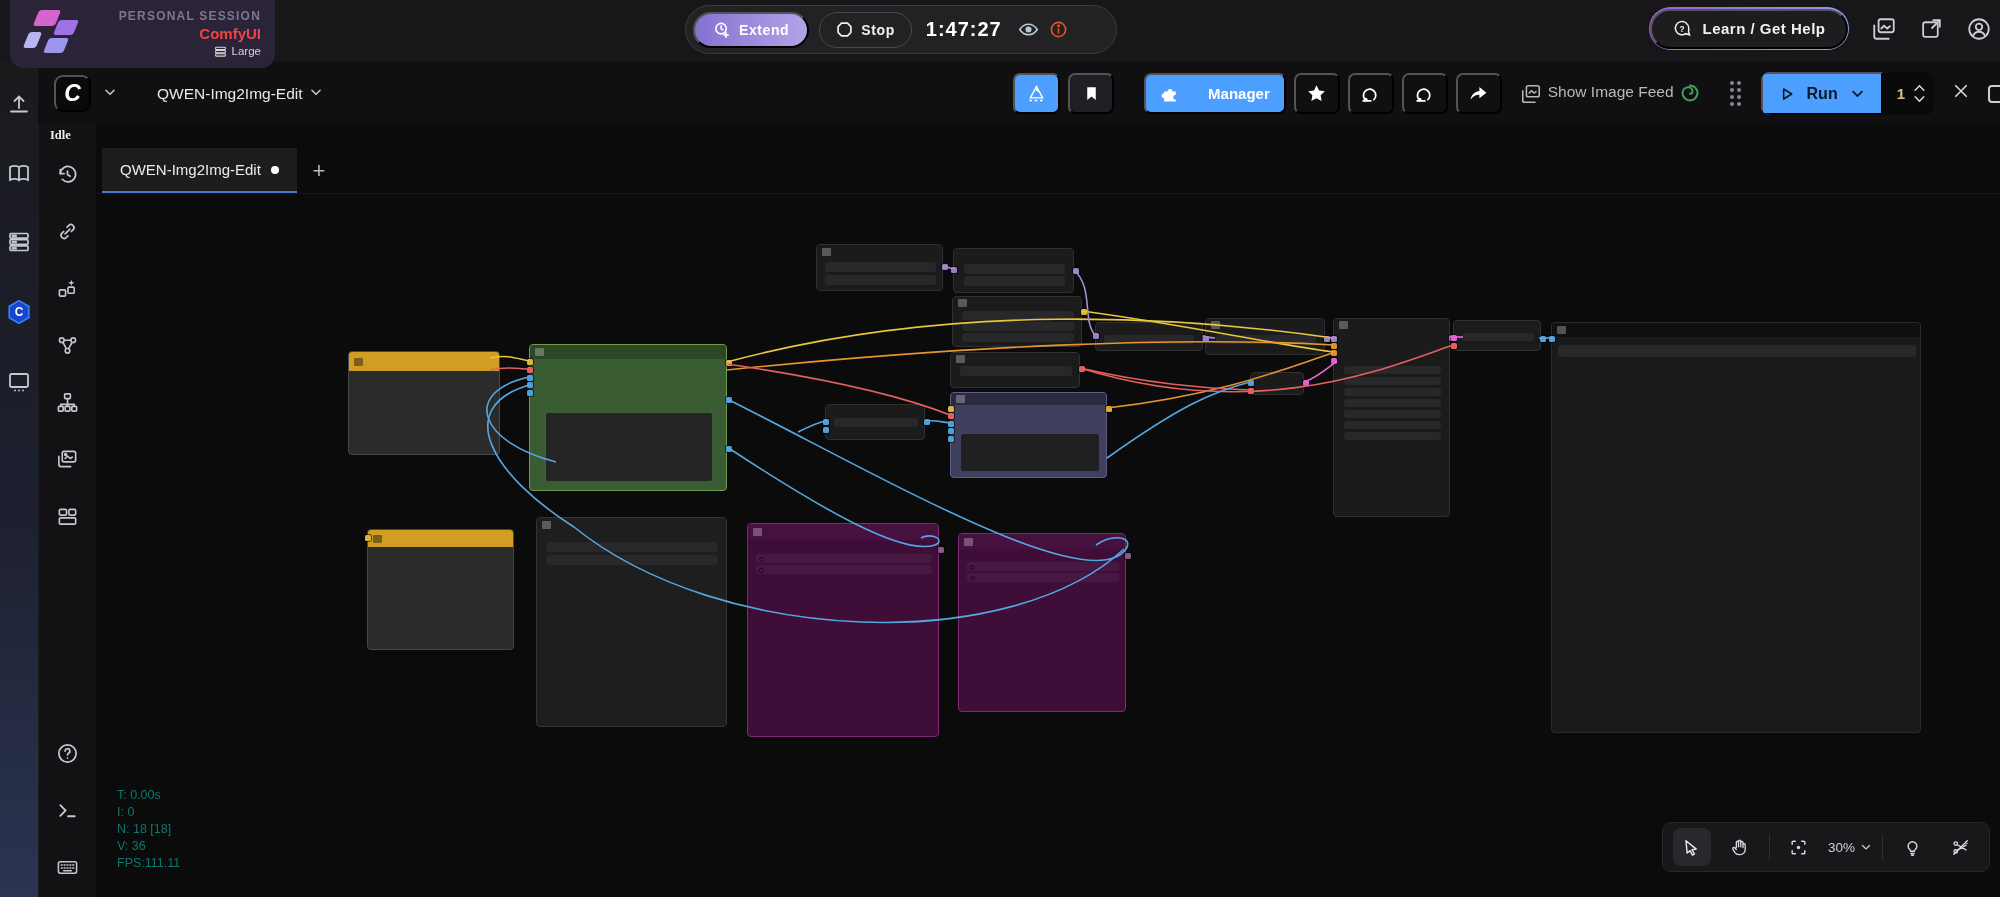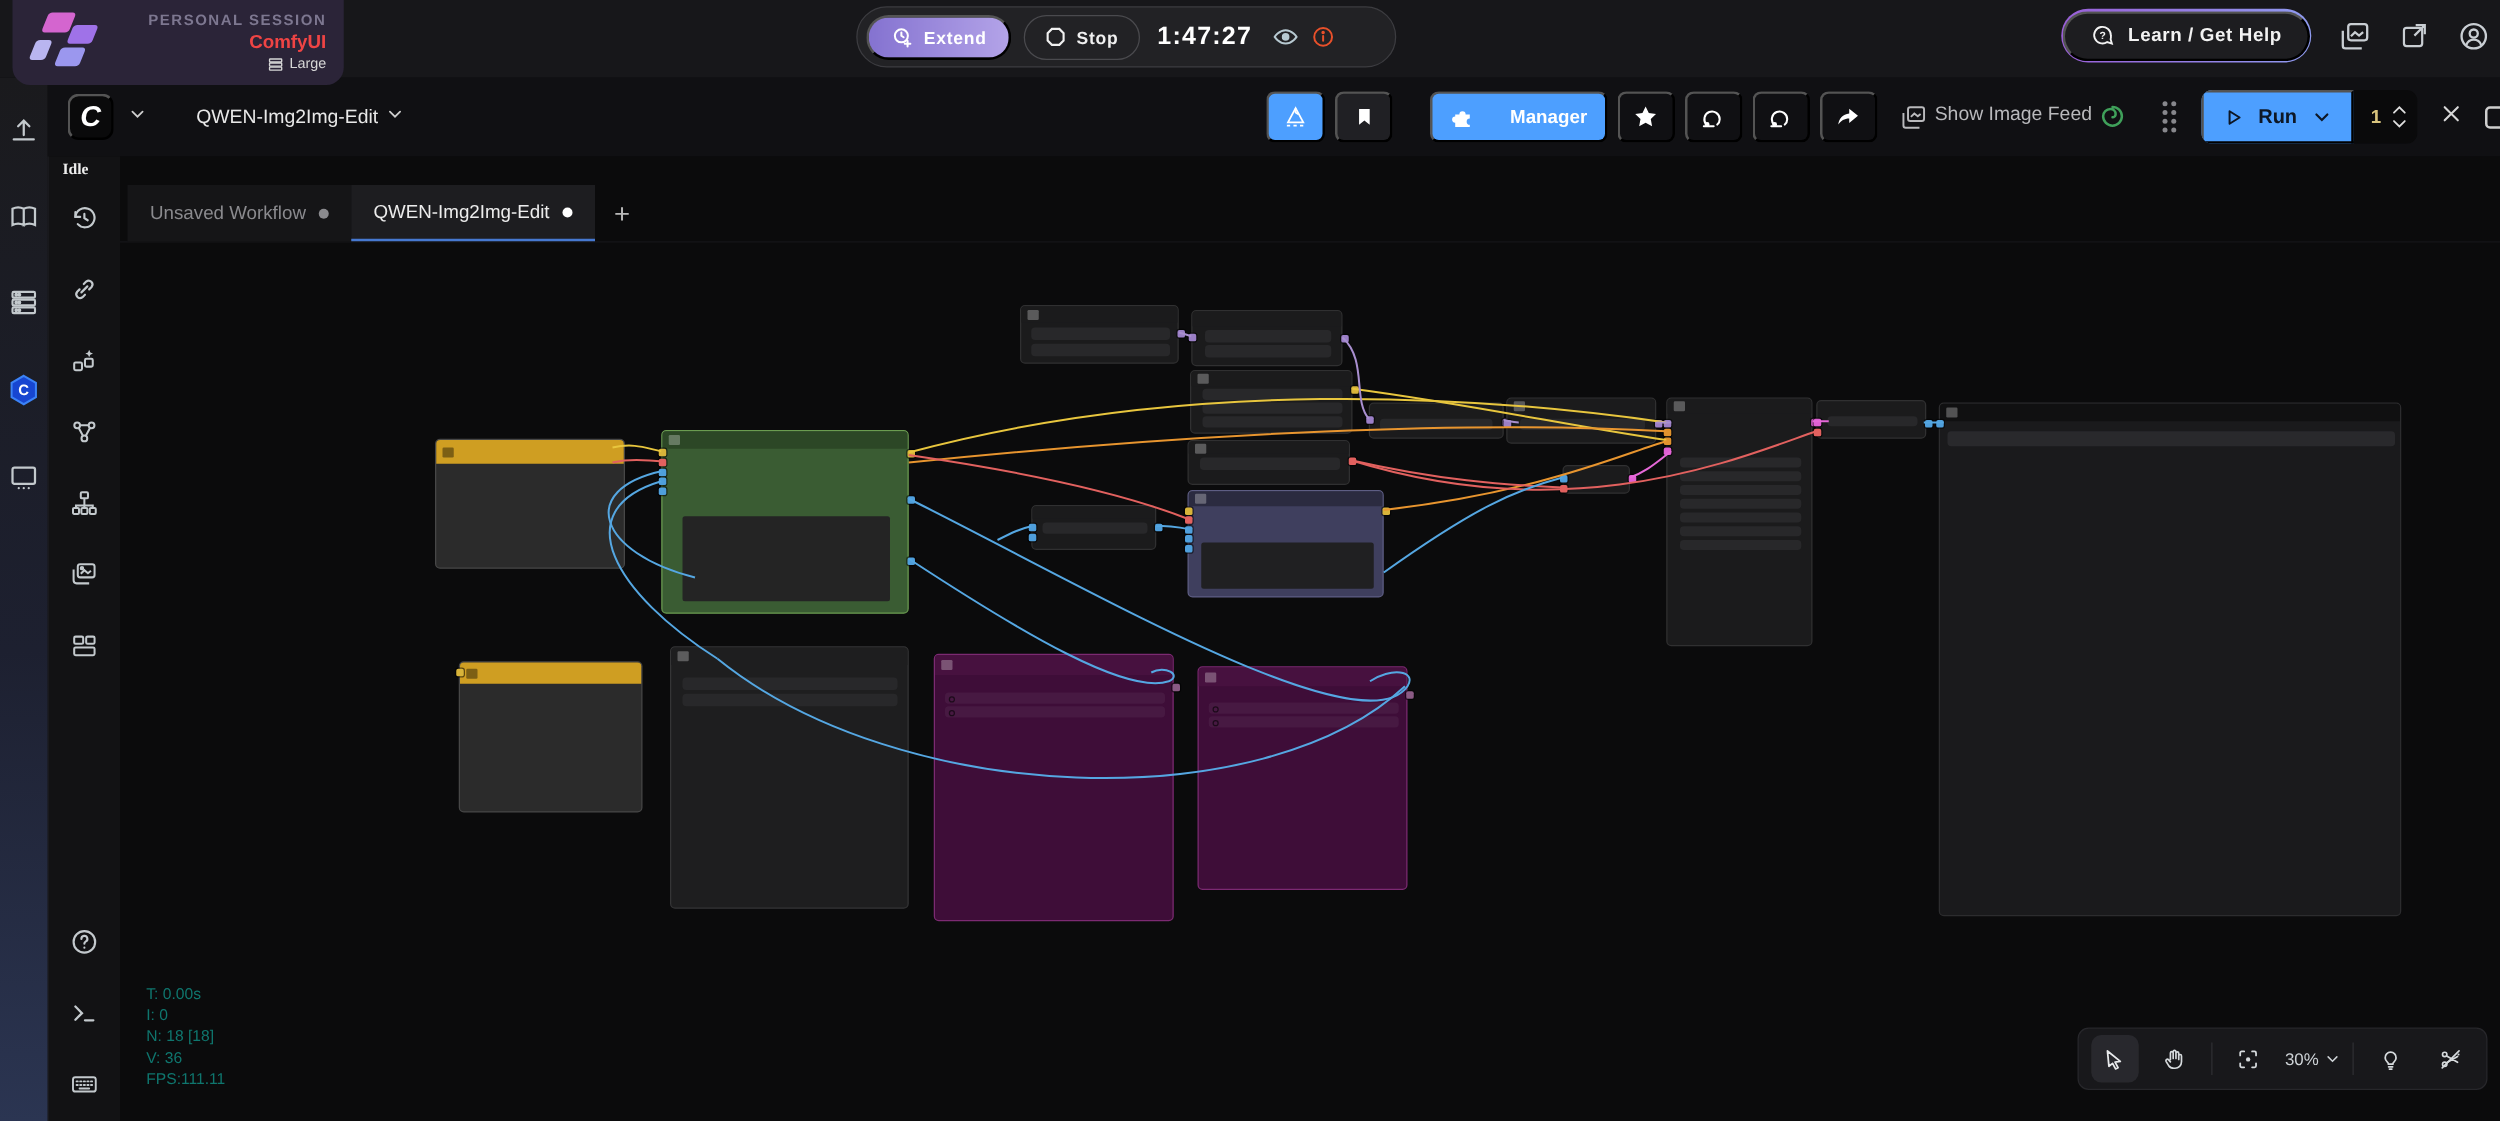--- a/index.html
+++ b/index.html
@@ -450,24 +450,20 @@
     <span class="icon">
       <svg width="23" height="23" viewBox="0 0 24 24" fill="none" stroke="#c3c9cd" stroke-width="1.6">
         <rect x="2.5" y="6" width="19" height="12" rx="2"></rect>
         <path d="M5.5 9.5h1M8.5 9.5h1M11.5 9.5h1M14.5 9.5h1M17.5 9.5h1M5.5 12.5h1M8.5 12.5h1M11.5 12.5h1M14.5 12.5h1M17.5 12.5h1M8 15.5h8" stroke-linecap="round"></path>
         </svg>
       </span>
   </nav>
 
   <div class="canvas">
     <div class="tabstrip">
-      <div class="tab">
-        <span>Unsaved Workflow</span>
-          <span class="dot"></span>
-      </div>
       <div class="tab active">
         <span>QWEN-Img2Img-Edit</span>
           <span class="dot"></span>
       </div>
       <div class="tab-plus">+</div>
     </div>
 
     <div id="nodes">
         <div class="gnode" style="left: 252px; top: 226px; width: 152px; height: 104px; background: rgb(43, 43, 43); border: 1px solid rgb(71, 71, 71);">
           <div class="hdr" style="height: 19px; background: rgb(207, 158, 34);"></div>

